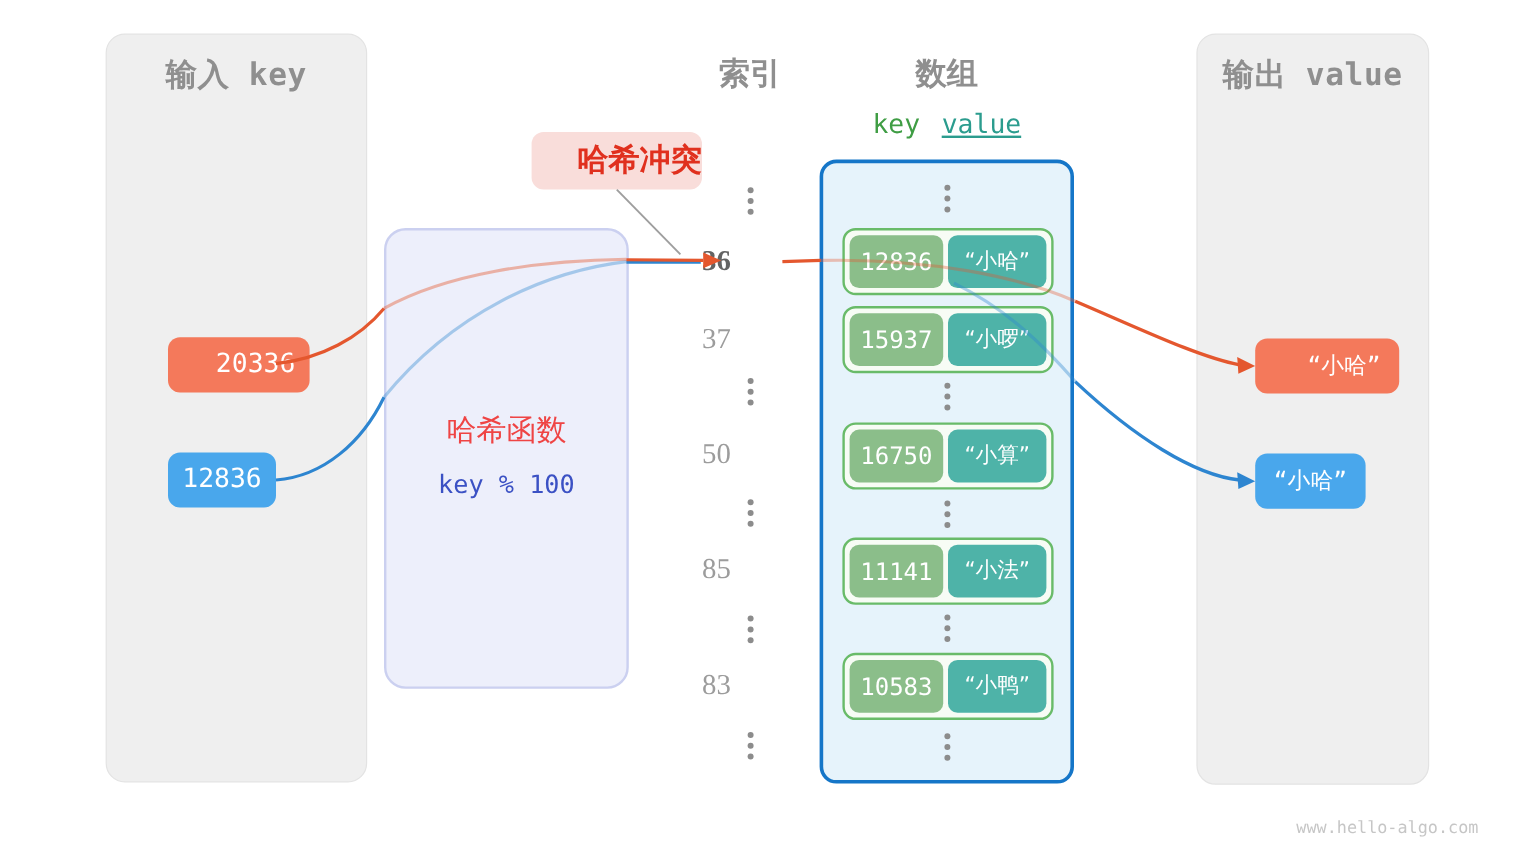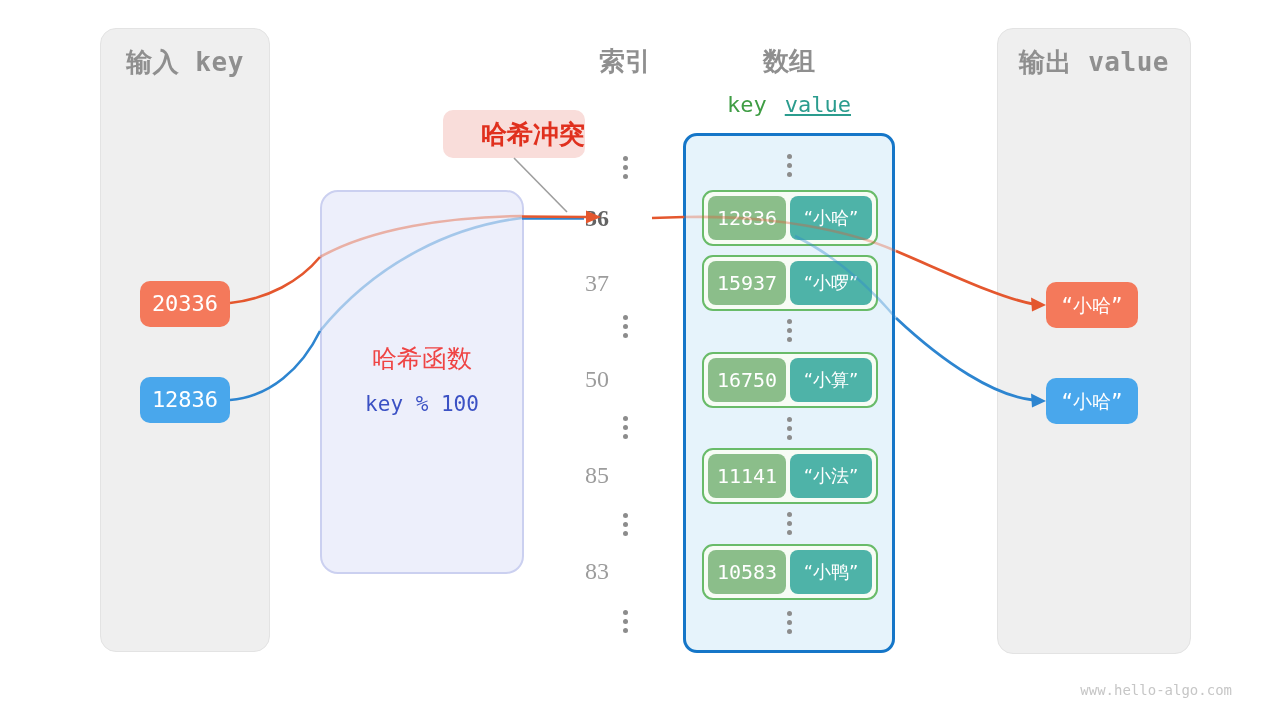--- a/index.html
+++ b/index.html
@@ -2,29 +2,29 @@
 <html><head>
 <meta charset="utf-8">
 <style>
   html,body{margin:0;padding:0;background:#fff;}
   .canvas{position:relative;width:1280px;height:720px;background:#ffffff;overflow:hidden;
           font-family:"DejaVu Sans",sans-serif;}
   
   .wires{position:absolute;left:0;top:0;width:1280px;height:720px;z-index:5;pointer-events:none;}
   
   .side-panel{position:absolute;background:#efefef;border:1px solid #e3e3e3;border-radius:16px;z-index:1;}
-  .panel-input{left:100px;top:28px;width:168px;height:622px;}
+  .panel-input{left:88px;top:28px;width:168px;height:622px;padding-left:48px;}
   .panel-output{left:997px;top:28px;width:192px;height:624px;}
   .panel-title{position:absolute;top:16px;left:0;width:100%;text-align:center;
     font-family:"DejaVu Sans Mono","DejaVu Sans",sans-serif;
     font-size:26px;font-weight:bold;color:#8f8f8f;letter-spacing:0.5px;}
   
   .chip{position:absolute;z-index:2;border-radius:10px;color:#ffffff;text-align:center;
     font-family:"DejaVu Sans Mono","DejaVu Sans",sans-serif;}
-  .chip-orange{background:#f4795b;}
+  .chip-orange{background:#f4795b;padding-left:28px;}
   .chip-blue{background:#49a7ec;}
   .key-chip{width:90px;height:46px;line-height:46px;font-size:22px;}
   .key-chip-1{left:140px;top:281px;}
   .key-chip-2{left:140px;top:377px;}
   .out-chip{width:92px;height:46px;line-height:46px;font-size:19px;}
   .out-chip-1{left:1046px;top:282px;}
   .out-chip-2{left:1046px;top:378px;}
   
   .hash-box{position:absolute;left:320px;top:190px;width:200px;height:380px;z-index:2;
     background:rgba(233,235,250,0.82);border:2px solid #cbd0f0;border-radius:18px;}

